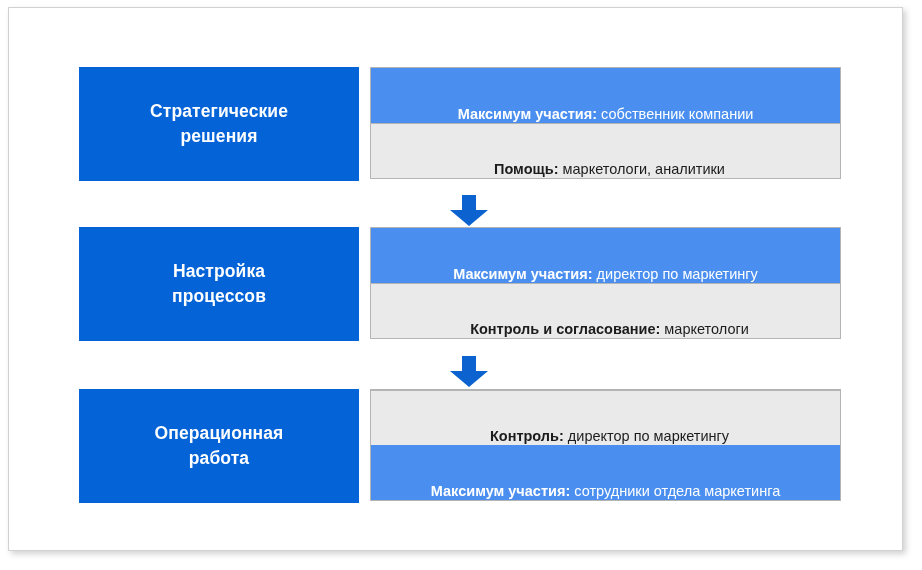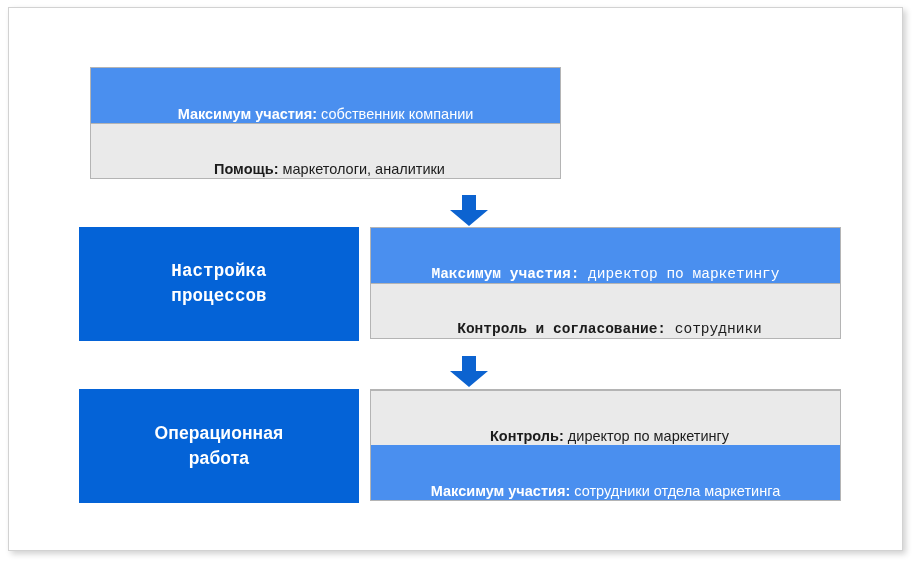--- a/index.html
+++ b/index.html
@@ -37,21 +37,21 @@
 
   
   .level {
     position: absolute;
     left: 70px;
     width: 762px;
     display: flex;
     align-items: flex-start;
   }
   .level-1 { top: 59px; }
-  .level-2 { top: 219px; font-family: Liberation Mono, monospace; }
+  .level-2 { top: 219px; }
   .level-3 { top: 381px; }
 
   
   .stage-box {
     width: 280px;
     height: 114px;
     background: #0463d7;
     display: flex;
     align-items: center;
     justify-content: center;
@@ -115,20 +115,24 @@
   .arrow-2 { top: 348px; }
   .arrow svg { display: block; }
 </style>
 </head>
 <body>
 
 <div class="page-card">
   <div class="diagram">
 
     <div class="level level-1">
+      <div class="stage-box">
+        <div class="stage-label">Стратегические
+решения</div>
+      </div>
       <div class="detail-panel">
         <div class="detail-row row-primary">
           <div class="row-text"><b>Максимум участия:</b><span> собственник компании</span></div>
         </div>
         <div class="detail-row row-secondary">
           <div class="row-text"><b>Помощь:</b><span> маркетологи, аналитики</span></div>
         </div>
       </div>
     </div>
 
@@ -141,21 +145,21 @@
     <div class="level level-2">
       <div class="stage-box">
         <div class="stage-label">Настройка
 процессов</div>
       </div>
       <div class="detail-panel">
         <div class="detail-row row-primary">
           <div class="row-text"><b>Максимум участия:</b><span> директор по маркетингу</span></div>
         </div>
         <div class="detail-row row-secondary">
-          <div class="row-text"><b>Контроль и согласование:</b><span> сотрудники</span></div>
+          <div class="row-text"><b>Контроль и согласование:</b><span> маркетологи</span></div>
         </div>
       </div>
     </div>
 
     <div class="arrow arrow-2">
       <svg width="40" height="32" viewBox="0 0 40 32" xmlns="http://www.w3.org/2000/svg">
         <polygon points="13,0 27,0 27,15 39,15 20,31 1,15 13,15" fill="#0c63d0"></polygon>
       </svg>
     </div>
 

